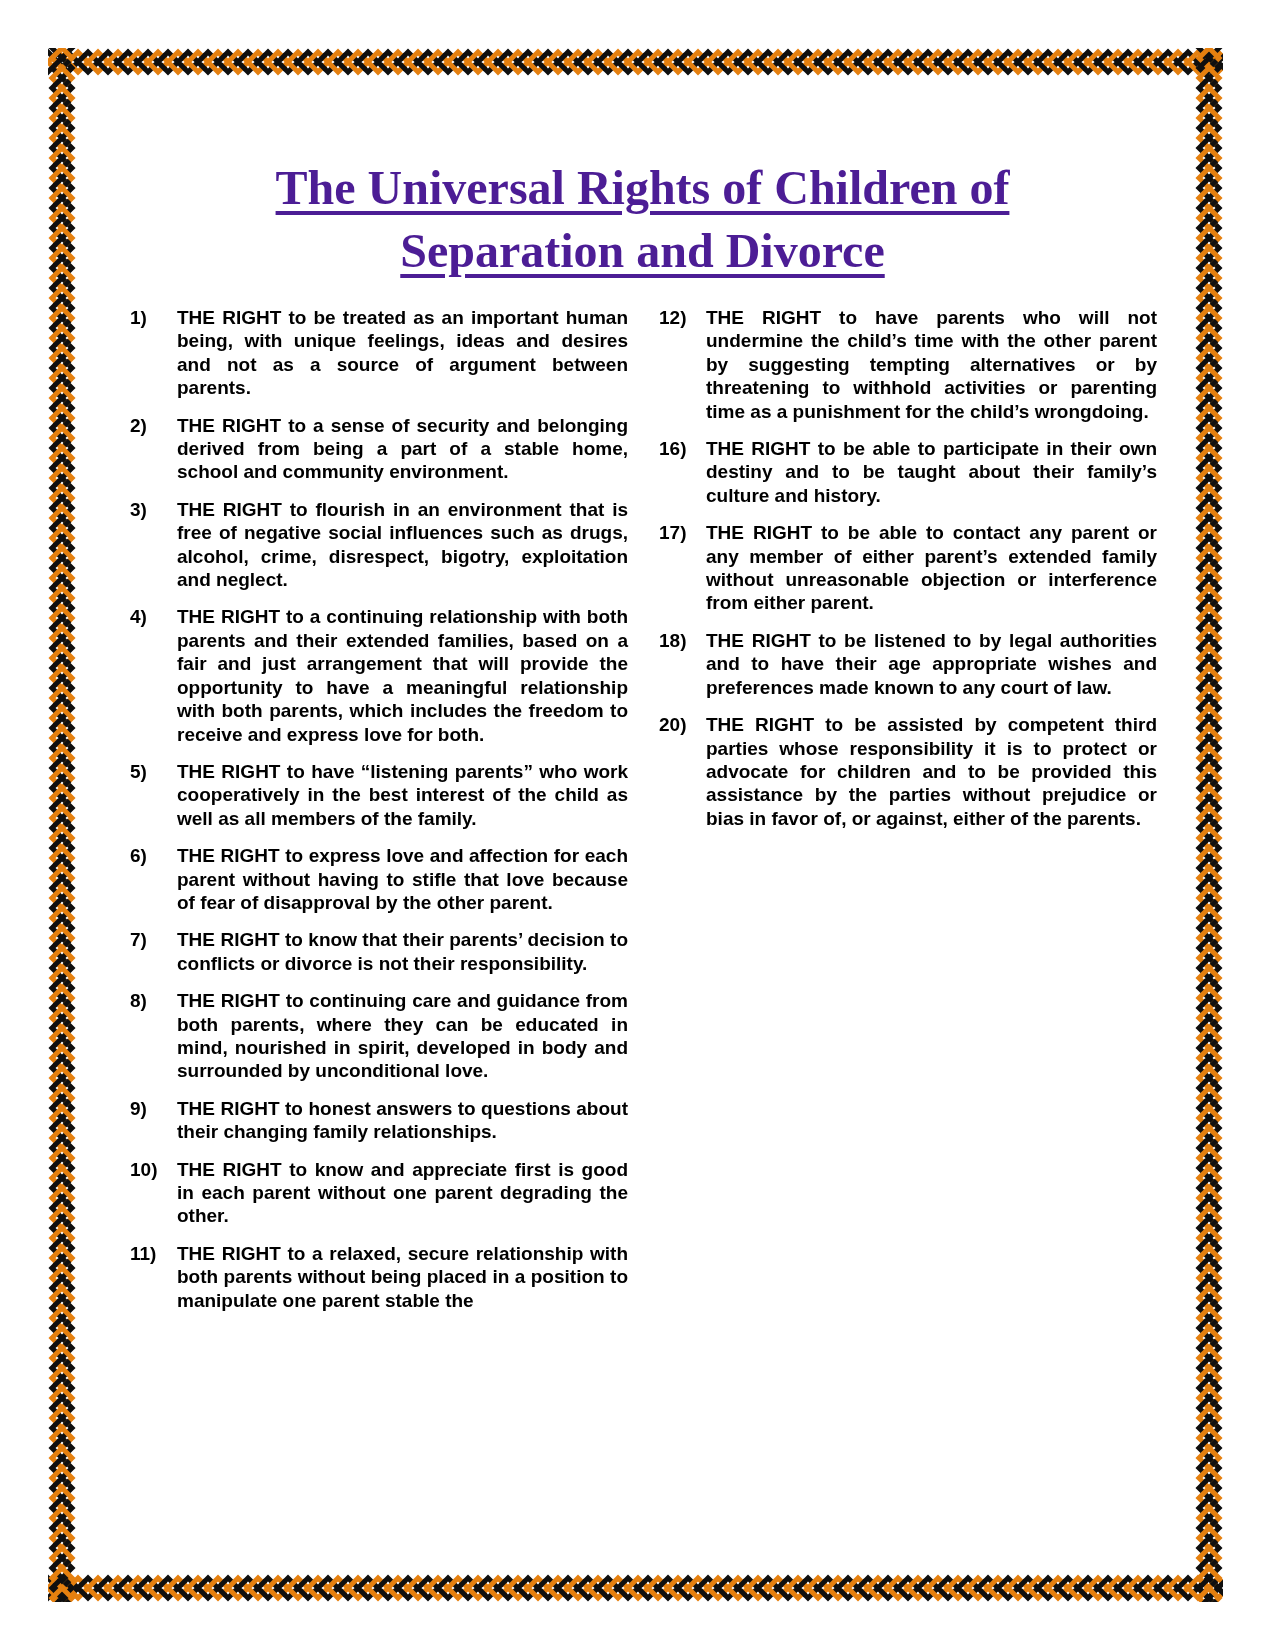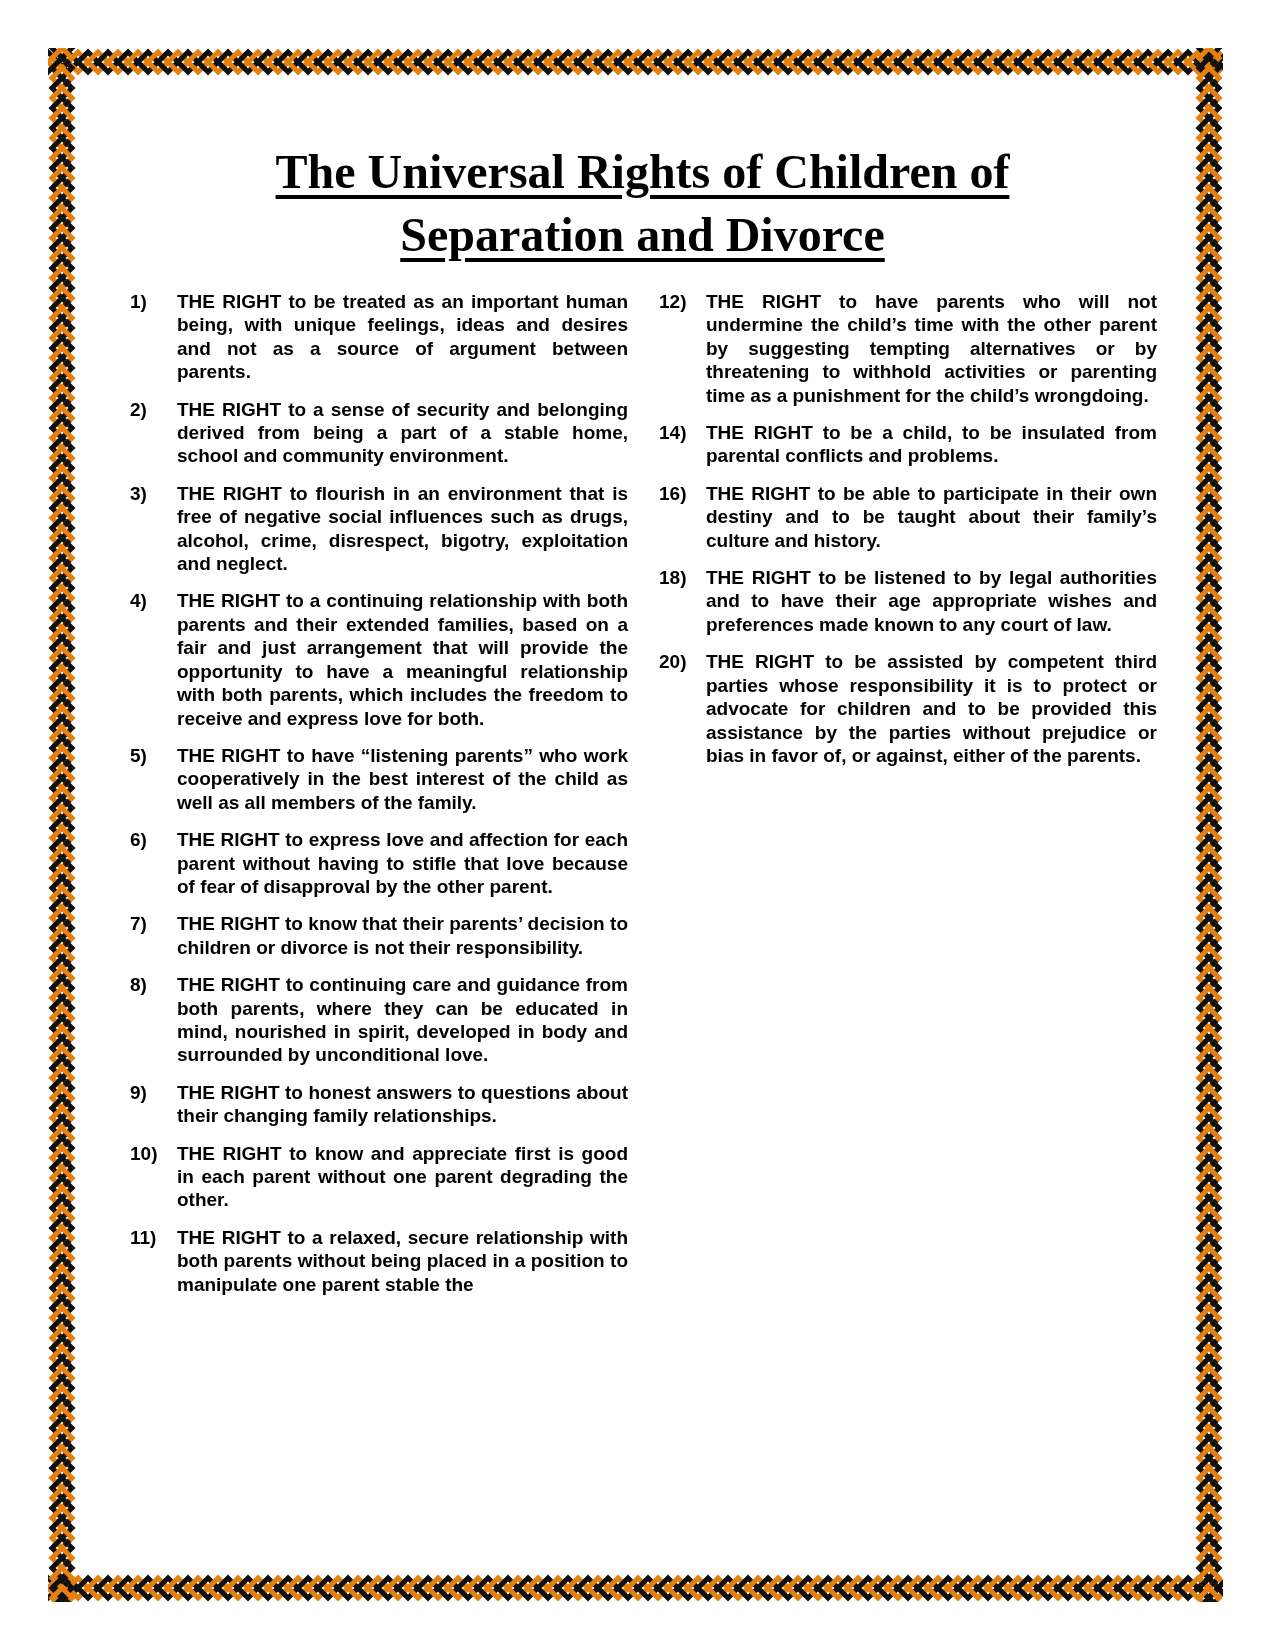--- a/index.html
+++ b/index.html
@@ -23,22 +23,22 @@
     left: 128px;
     top: 140px;
     width: 1029px;
   }
   .title {
     text-align: center;
     font-family: "Liberation Serif", serif;
     font-weight: 700;
     font-size: 48px;
     line-height: 63px;
-    color: #000000;
-    margin: 0;
+    color: #4c1d95;
+    margin: 16px;
   }
   .title-line span {
     text-decoration: underline;
     text-decoration-thickness: 4px;
     text-underline-offset: 7px;
   }
   .columns {
     margin-top: 24px;
     display: flex;
     gap: 29px;
@@ -121,21 +121,21 @@
         <div class="item">
             <span class="num">5)</span>
             <div class="txt">THE RIGHT to have “listening parents” who work cooperatively in the best interest of the child as well as all members of the family.</div>
           </div>
         <div class="item">
             <span class="num">6)</span>
             <div class="txt">THE RIGHT to express love and affection for each parent without having to stifle that love because of fear of disapproval by the other parent.</div>
           </div>
         <div class="item">
             <span class="num">7)</span>
-            <div class="txt">THE RIGHT to know that their parents’ decision to children or divorce is not their responsibility.</div>
+            <div class="txt">THE RIGHT to know that their parents’ decision to conflicts or divorce is not their responsibility.</div>
           </div>
         <div class="item">
             <span class="num">8)</span>
             <div class="txt">THE RIGHT to continuing care and guidance from both parents, where they can be educated in mind, nourished in spirit, developed in body and surrounded by unconditional love.</div>
           </div>
         <div class="item">
             <span class="num">9)</span>
             <div class="txt">THE RIGHT to honest answers to questions about their changing family relationships.</div>
           </div>
         <div class="item">
@@ -147,26 +147,26 @@
             <div class="txt">THE RIGHT to a relaxed, secure relationship with both parents without being placed in a position to manipulate one parent stable the</div>
           </div>
       </div>
 
       <div class="col">
         <div class="item">
             <span class="num">12)</span>
             <div class="txt">THE RIGHT to have parents who will not undermine the child’s time with the other parent by suggesting tempting alternatives or by threatening to withhold activities or parenting time as a punishment for the child’s wrongdoing.</div>
           </div>
         <div class="item">
-            <span class="num">14)</span>
-            <div class="txt">THE RIGHT to be a child, to be insulated from parental conflicts and problems.</div>
+            <span class="num">16)</span>
+            <div class="txt">THE RIGHT to be able to participate in their own destiny and to be taught about their family’s culture and history.</div>
           </div>
         <div class="item">
-            <span class="num">16)</span>
-            <div class="txt">THE RIGHT to be able to participate in their own destiny and to be taught about their family’s culture and history.</div>
+            <span class="num">17)</span>
+            <div class="txt">THE RIGHT to be able to contact any parent or any member of either parent’s extended family without unreasonable objection or interference from either parent.</div>
           </div>
         <div class="item">
             <span class="num">18)</span>
             <div class="txt">THE RIGHT to be listened to by legal authorities and to have their age appropriate wishes and preferences made known to any court of law.</div>
           </div>
         <div class="item">
             <span class="num">20)</span>
             <div class="txt">THE RIGHT to be assisted by competent third parties whose responsibility it is to protect or advocate for children and to be provided this assistance by the parties without prejudice or bias in favor of, or against, either of the parents.</div>
           </div>
       </div>

